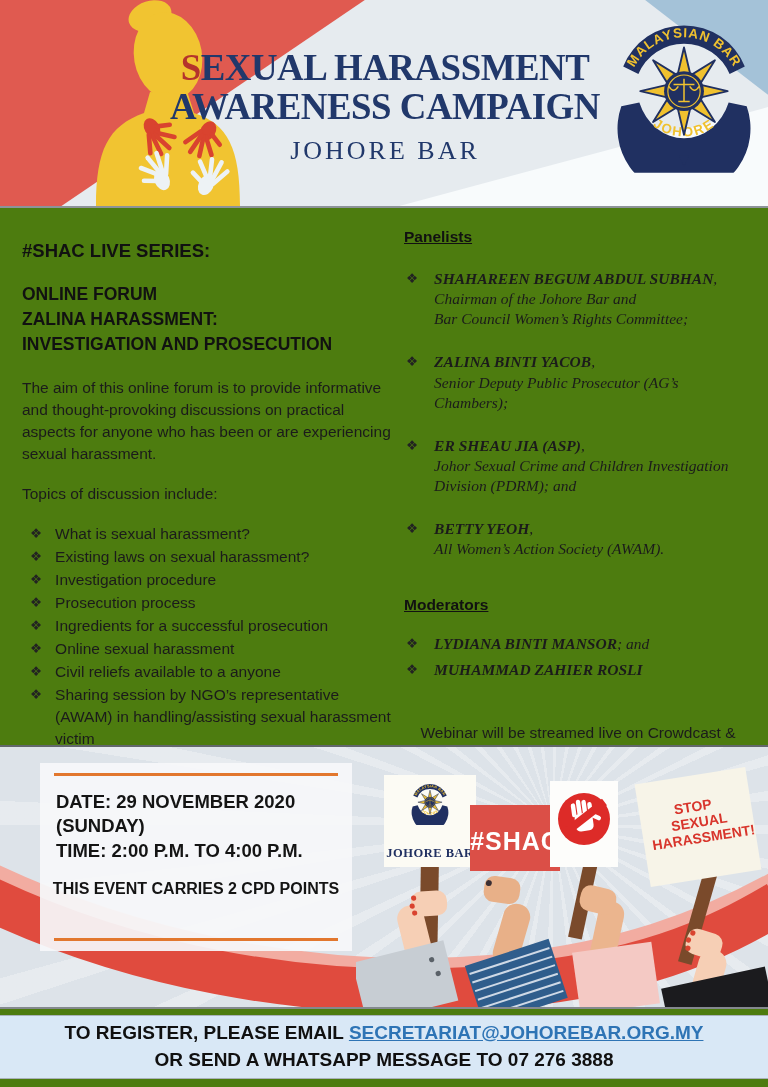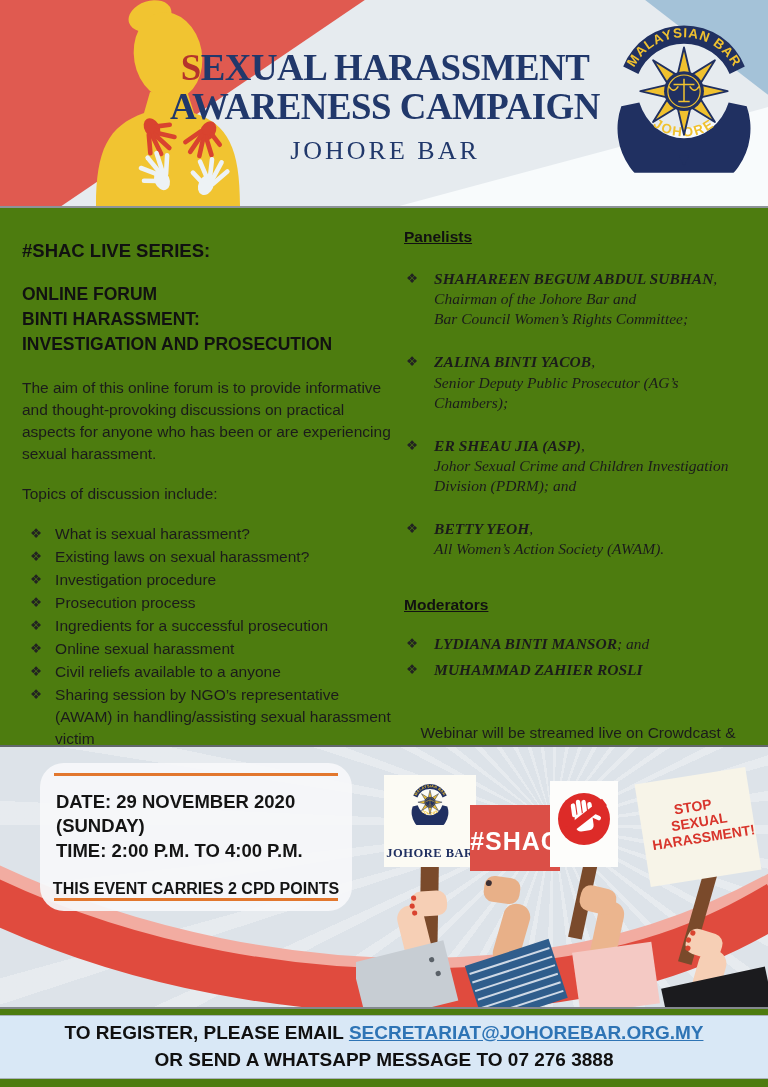--- a/index.html
+++ b/index.html
@@ -50,23 +50,23 @@
   .m-entry.first{margin-top:20px;}
   .webinar{margin:40px auto 0 auto;width:340px;text-align:center;font-size:15.5px;line-height:1.5;}
 
   
   .bottom{position:absolute;left:0;top:745px;width:768px;height:264px;background:#DDE3E9;
        border-top:2px solid #62676c;border-bottom:2px solid #84898e;overflow:hidden;box-sizing:border-box;}
   .bottom::before{content:"";position:absolute;inset:0;
        background:repeating-conic-gradient(from 0deg at 72% 30%,rgba(255,255,255,.65) 0deg 2.5deg,rgba(255,255,255,0) 2.5deg 9deg);
        opacity:.45;}
   .swoosh-svg{position:absolute;left:0;bottom:0;width:768px;height:150px;}
-  .event-box{position:absolute;left:40px;top:16px;width:312px;height:148px;
+  .event-box{position:absolute;left:40px;top:16px;width:312px;height:188px;
        background:rgba(246,248,250,.93);display:flex;flex-direction:column;box-sizing:border-box;
-       padding:10px 12px;border-radius:24px;}
+       padding:10px 12px;}
   .oline{height:3px;background:#E2772E;flex:0 0 auto;margin:0 2px;}
   .event-text{flex:1 1 auto;display:flex;flex-direction:column;}
   .dt-line{font-size:18.5px;font-weight:bold;line-height:1.32;color:#141414;margin-left:4px;}
   .dt-line.first{margin-top:14px;}
   .cpd-line{font-size:16px;font-weight:bold;text-align:center;margin-top:17px;color:#141414;}
   .signs-svg{position:absolute;right:0;bottom:0;width:412px;height:252px;}
 
   
   .footer{position:absolute;left:0;top:1015px;width:768px;height:62px;background:#D9E8F6;
        border-top:1px solid #a9b2ba;border-bottom:1px solid #a9b2ba;
@@ -143,21 +143,21 @@
       <use href="#barlogo" x="-80" y="-80" width="160" height="166"></use>
     </svg>
   </header>
 
   <main class="content">
 
     <section class="col-left">
       <h2 class="series-title">#SHAC LIVE SERIES:</h2>
       <h3 class="forum-title">
         <div>ONLINE FORUM</div>
-        <div>BINTI HARASSMENT:</div>
+        <div>ZALINA HARASSMENT:</div>
         <div>INVESTIGATION AND PROSECUTION</div>
       </h3>
       <p class="intro">The aim of this online forum is to provide informative and thought-provoking discussions on practical aspects for anyone who has been or are experiencing sexual harassment.</p>
       <p class="topics-label">Topics of discussion include:</p>
       <ul class="topics">
         <li>
             <span class="blt">❖</span>
             <span>What is sexual harassment?</span>
           </li>
         <li>

